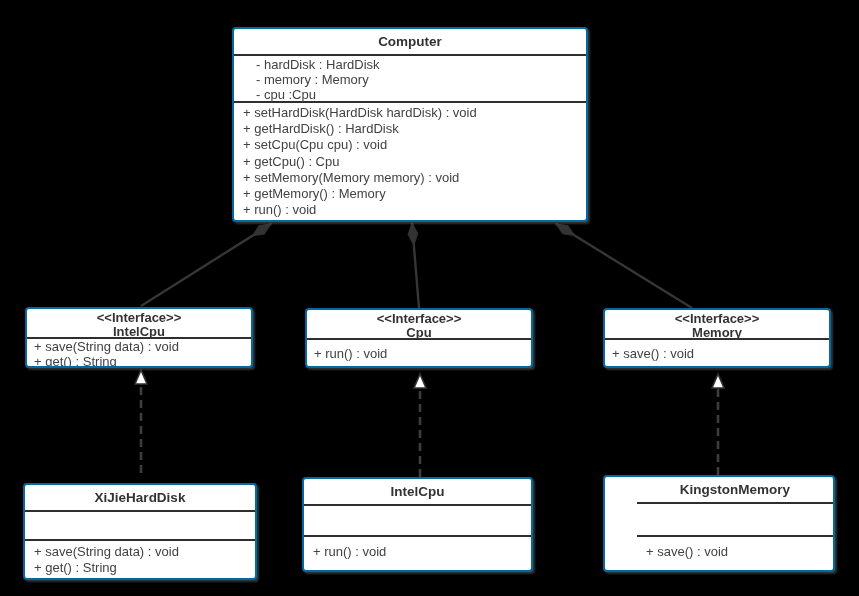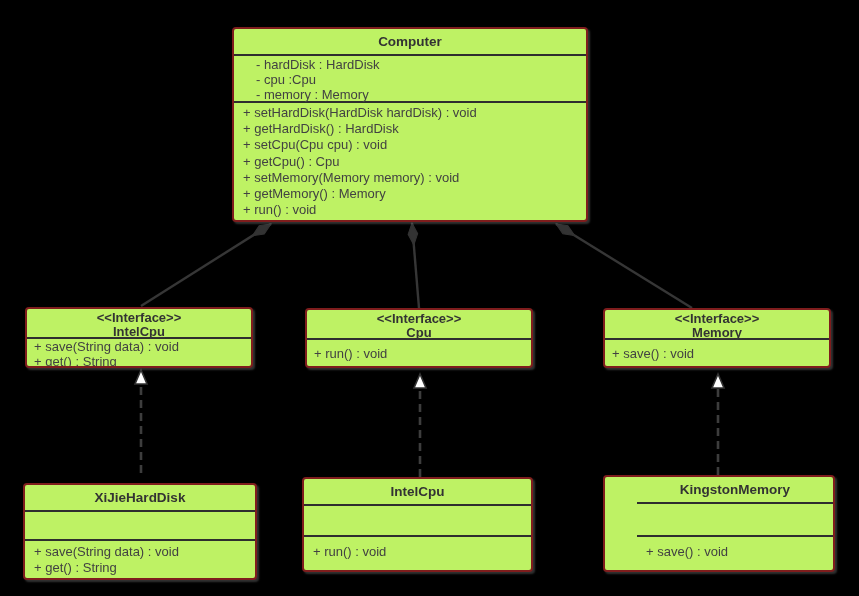--- a/index.html
+++ b/index.html
@@ -4,21 +4,21 @@
 <style>
   html,body{margin:0;padding:0;}
   body{
     width:859px;height:596px;position:relative;overflow:hidden;
     background:#000000;
     font-family:"Liberation Sans",sans-serif;
   }
   #connector-layer{position:absolute;left:0;top:0;width:859px;height:596px;z-index:1;}
   .uml-box{
     position:absolute;z-index:2;box-sizing:border-box;
-    background:#bef264;border:2px solid #7f1d1d;border-radius:4px;
+    background:#ffffff;border:2px solid #0369a1;border-radius:4px;
     color:#424242;font-size:13px;overflow:hidden;
     box-shadow:2px 2px 2px rgba(140,140,140,0.35);
   }
   .uml-title{
     font-weight:bold;text-align:center;color:#333333;
     border-bottom:2px solid #2e2e2e;box-sizing:border-box;
   }
   .row{white-space:nowrap;}
   .uml-attrs{box-sizing:border-box;}
   .uml-methods{box-sizing:border-box;}
@@ -75,22 +75,22 @@
 
   <path d="M141,473 L141,384" stroke="#3d3d3d" stroke-width="2.6" fill="none" stroke-dasharray="8 5" marker-end="url(#mTriangle)"></path>
   <path d="M420,477 L420,388" stroke="#3d3d3d" stroke-width="2.6" fill="none" stroke-dasharray="8 5" marker-end="url(#mTriangle)"></path>
   <path d="M718,475 L718,388" stroke="#3d3d3d" stroke-width="2.6" fill="none" stroke-dasharray="8 5" marker-end="url(#mTriangle)"></path>
 </svg>
 
 <div class="uml-box" id="box-computer">
   <div class="uml-title">Computer</div>
   <div class="uml-attrs">
     <div class="row">- hardDisk : HardDisk</div>
+    <div class="row">- memory : Memory</div>
     <div class="row">- cpu :Cpu</div>
-    <div class="row">- memory : Memory</div>
   </div>
   <div class="uml-methods">
     <div class="row">+ setHardDisk(HardDisk hardDisk) : void</div>
     <div class="row">+ getHardDisk() : HardDisk</div>
     <div class="row">+ setCpu(Cpu cpu) : void</div>
     <div class="row">+ getCpu() : Cpu</div>
     <div class="row">+ setMemory(Memory memory) : void</div>
     <div class="row">+ getMemory() : Memory</div>
     <div class="row">+ run() : void</div>
   </div>

